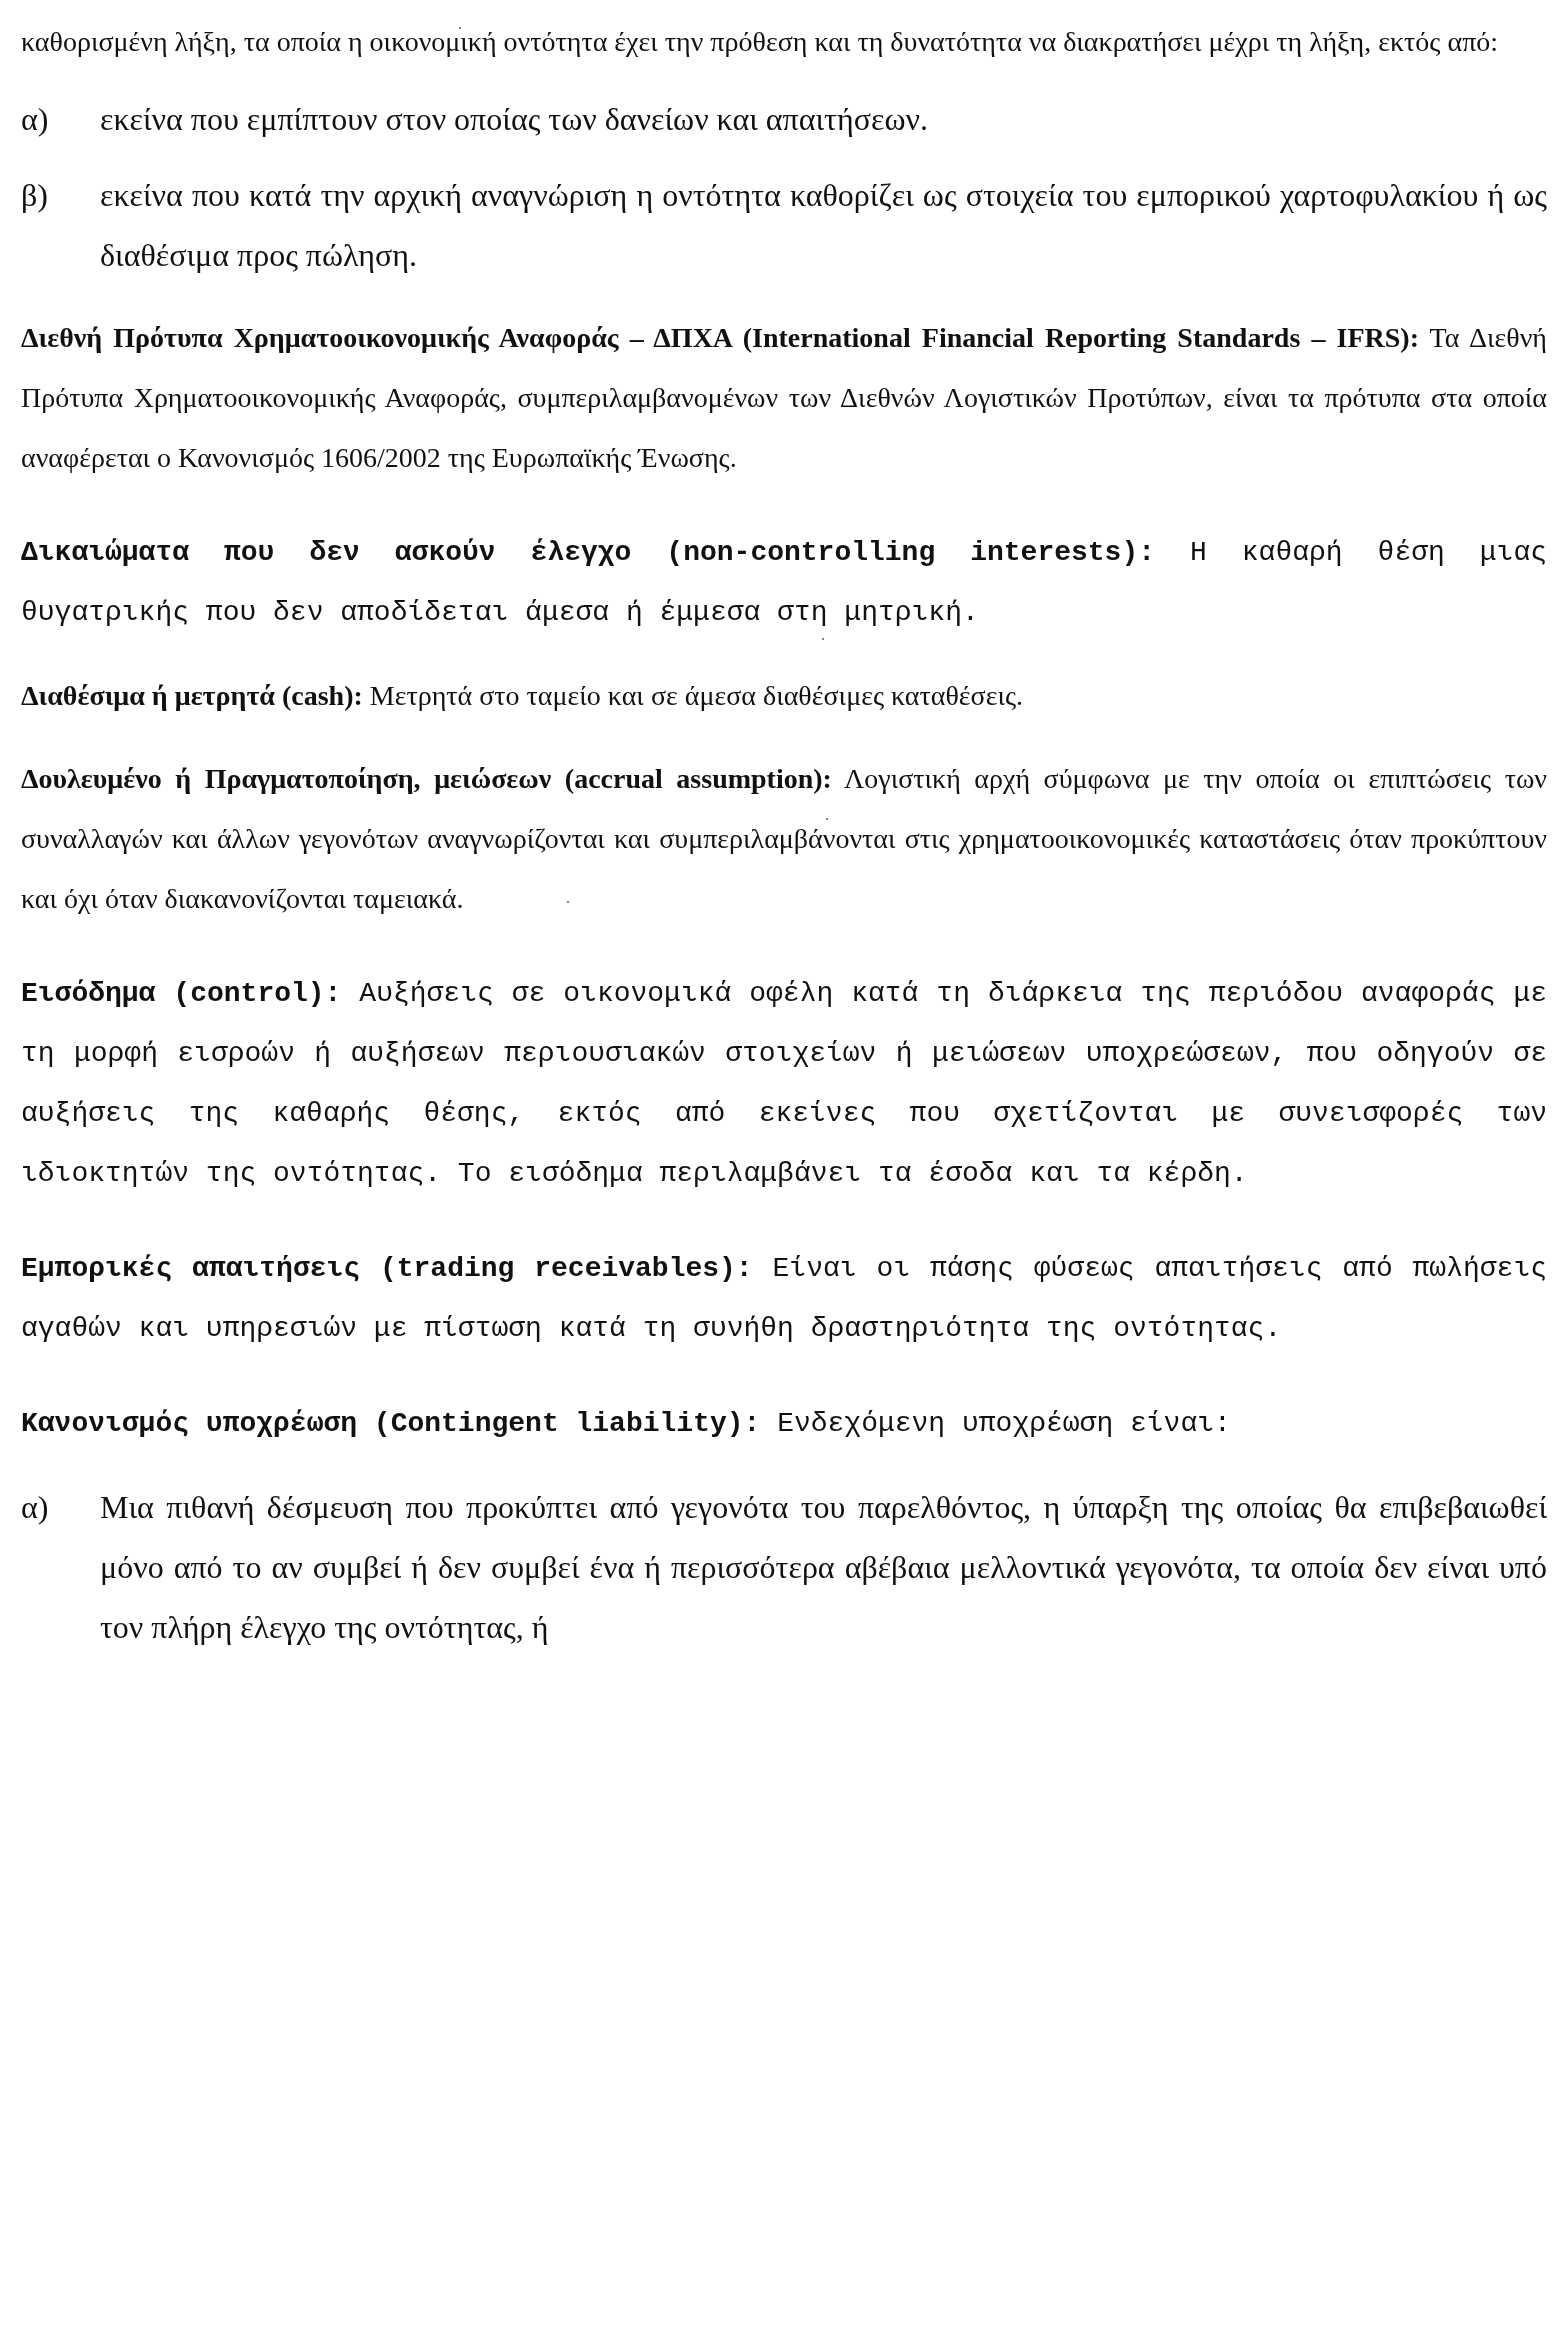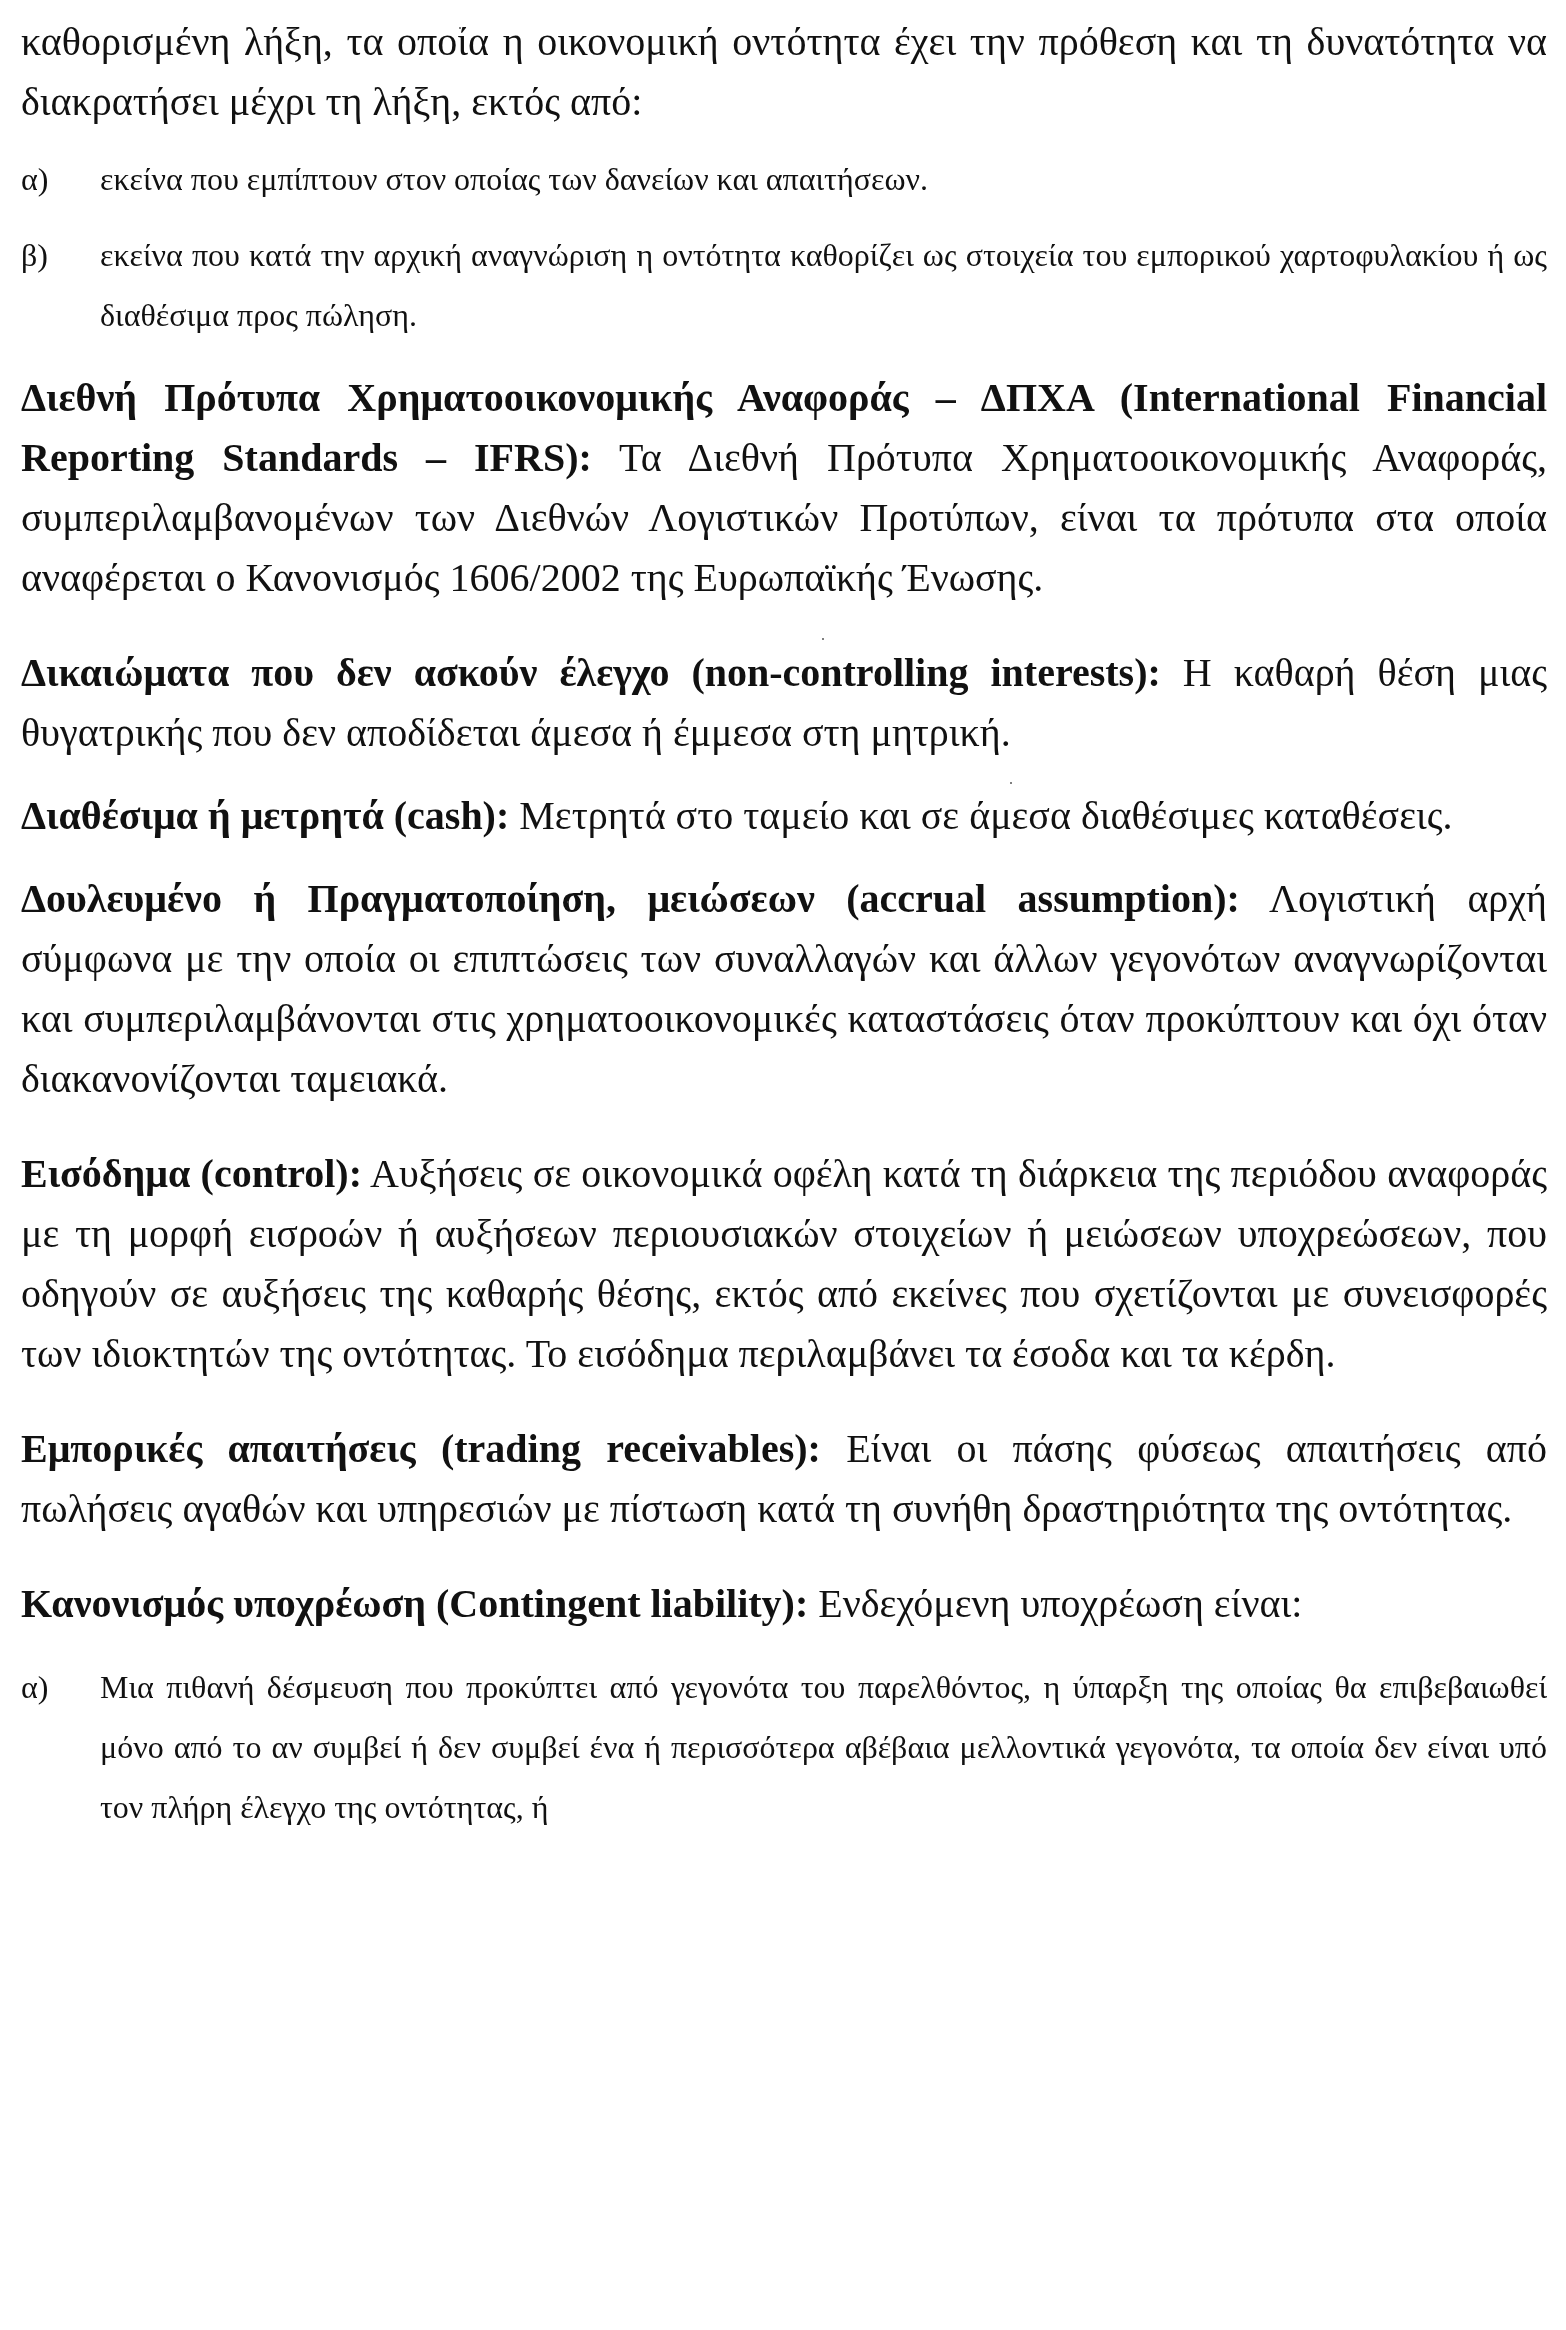--- a/index.html
+++ b/index.html
@@ -15,21 +15,21 @@
     font-family: "Liberation Serif", "DejaVu Serif", serif;
     color: #111111;
   }
   .page {
     position: absolute;
     left: 21px;
     top: 12px;
     width: 1526px;
   }
   .p {
-    font-size: 40px;
+    font-size: 28px;
     line-height: 60px;
     text-align: justify;
     text-align-last: left;
     margin: 0;
   }
   .term {
     font-weight: bold;
   }
   .item {
     display: flex;
@@ -40,21 +40,21 @@
   .item .marker {
     flex: 0 0 79px;
   }
   .item .body {
     flex: 1 1 auto;
     text-align: justify;
     text-align-last: left;
   }
   .gap-s { margin-top: 16.6px; }
   .gap-m { margin-top: 23px; }
-  .gap-l { margin-top: 35px; }
+  .gap-l { margin-top: 35px; font-family: Liberation Mono, monospace; }
   .speck {
     position: absolute;
     width: 2.3px;
     height: 2.3px;
     background: #555;
     border-radius: 50%;
   }
 </style>
 </head>
 <body>

